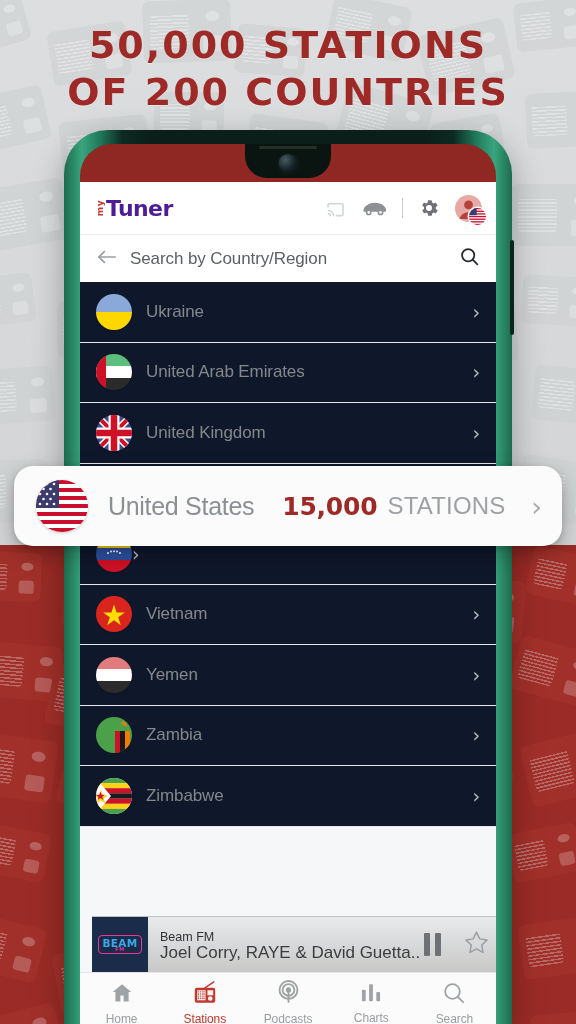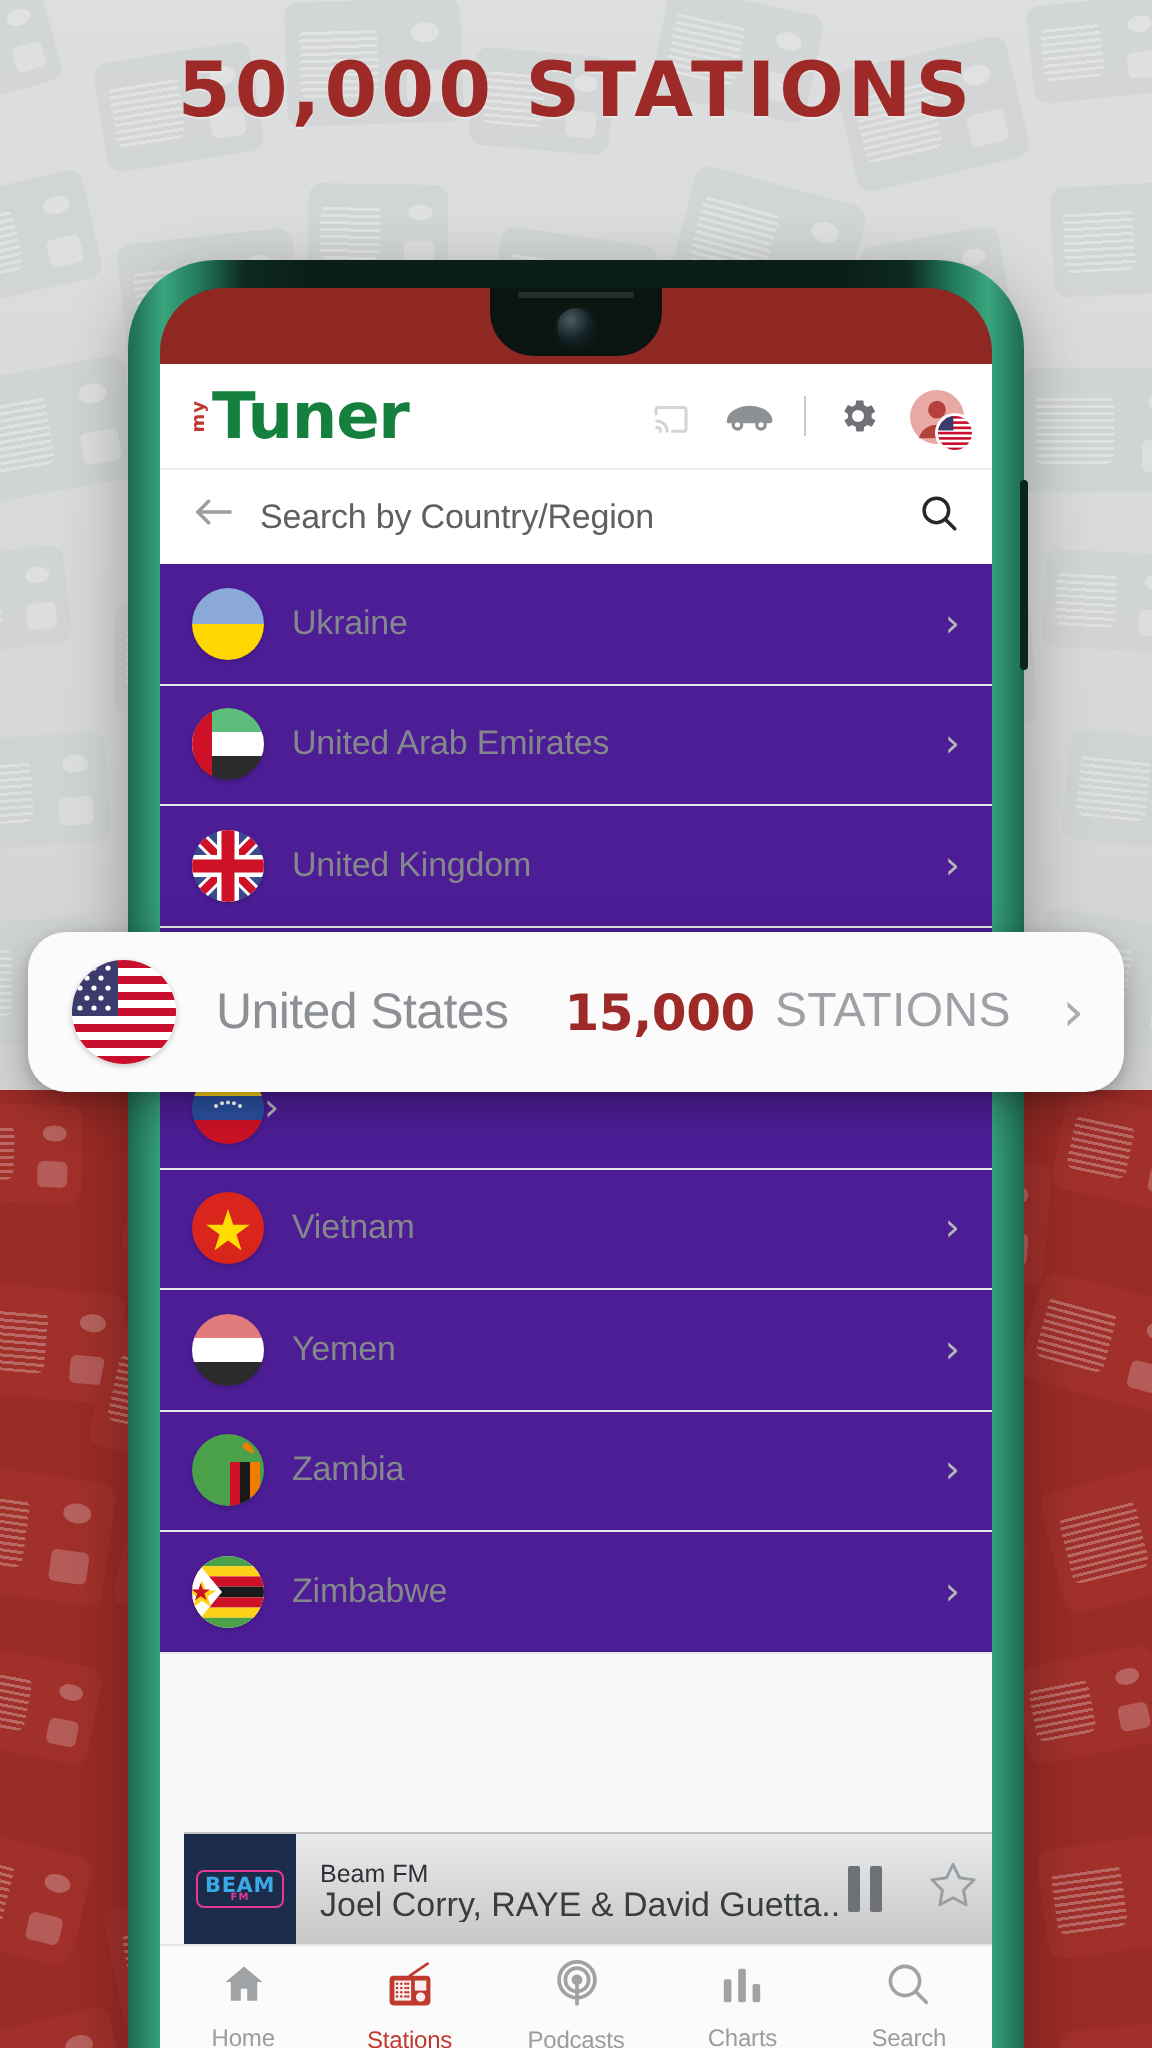--- a/index.html
+++ b/index.html
@@ -150,22 +150,22 @@
     font-size: 9px; font-weight: bold;
     color: #c0392f;
     writing-mode: vertical-rl;
     transform: rotate(180deg);
     letter-spacing: .5px;
     line-height: 9px;
     margin-right: 1px;
   }
   .logo .tuner {
     font-family: "DejaVu Sans", sans-serif;
-    font-size: 32px; font-weight: bold;
-    color: #15803d;
+    font-size: 22px; font-weight: bold;
+    color: #4c1d95;
     letter-spacing: -.6px;
   }
   .appbar .spacer { flex: 1; }
   .appbar-icons { display: flex; align-items: center; gap: 15px; }
   .icon-btn { display: flex; align-items: center; justify-content: center; }
   .vdiv { width: 1px; height: 20px; background: #c9ccce; }
   .avatar-wrap { position: relative; width: 27px; height: 27px; }
   .flag-badge {
     position: absolute; right: -4px; bottom: -3px;
     width: 17px; height: 17px; border-radius: 50%;
@@ -189,21 +189,21 @@
     letter-spacing: -.1px;
   }
 
   
   .list { background: #f7f8f9; }
   .row {
     display: flex; align-items: center;
     height: 60.5px;
     padding: 0 16px;
     border-bottom: 1px solid #e6e8ea;
-    background: #4c1d95;
+    background: #0f172a;
   }
   .row .flag {
     width: 36px; height: 36px;
     border-radius: 50%;
     overflow: hidden;
     flex-shrink: 0;
     box-shadow: 0 1px 2px rgba(0,0,0,.18);
   }
   .row .cname {
     margin-left: 14px;
@@ -722,20 +722,21 @@
         </div>
         <div class="rd" style="left: 346px; top: 467px; width: 70px; height: 49px; transform: rotate(13deg);">
           <span class="grill"></span>
         </div>
         <div class="rd" style="left: 532px; top: 467px; width: 88px; height: 61.6px; transform: rotate(-5deg);"></div>
       </div>
     </div>
 
   <div class="headline">
     <span class="ln">50,000 STATIONS</span>
+    <span class="ln">OF 200 COUNTRIES</span>
   </div>
 
   <div class="phone">
     <div class="side-btn"></div>
     <div class="phone-inner">
 
       <div class="speaker-slit"></div>
       <div class="notch">
         <div class="cam"></div>
       </div>

